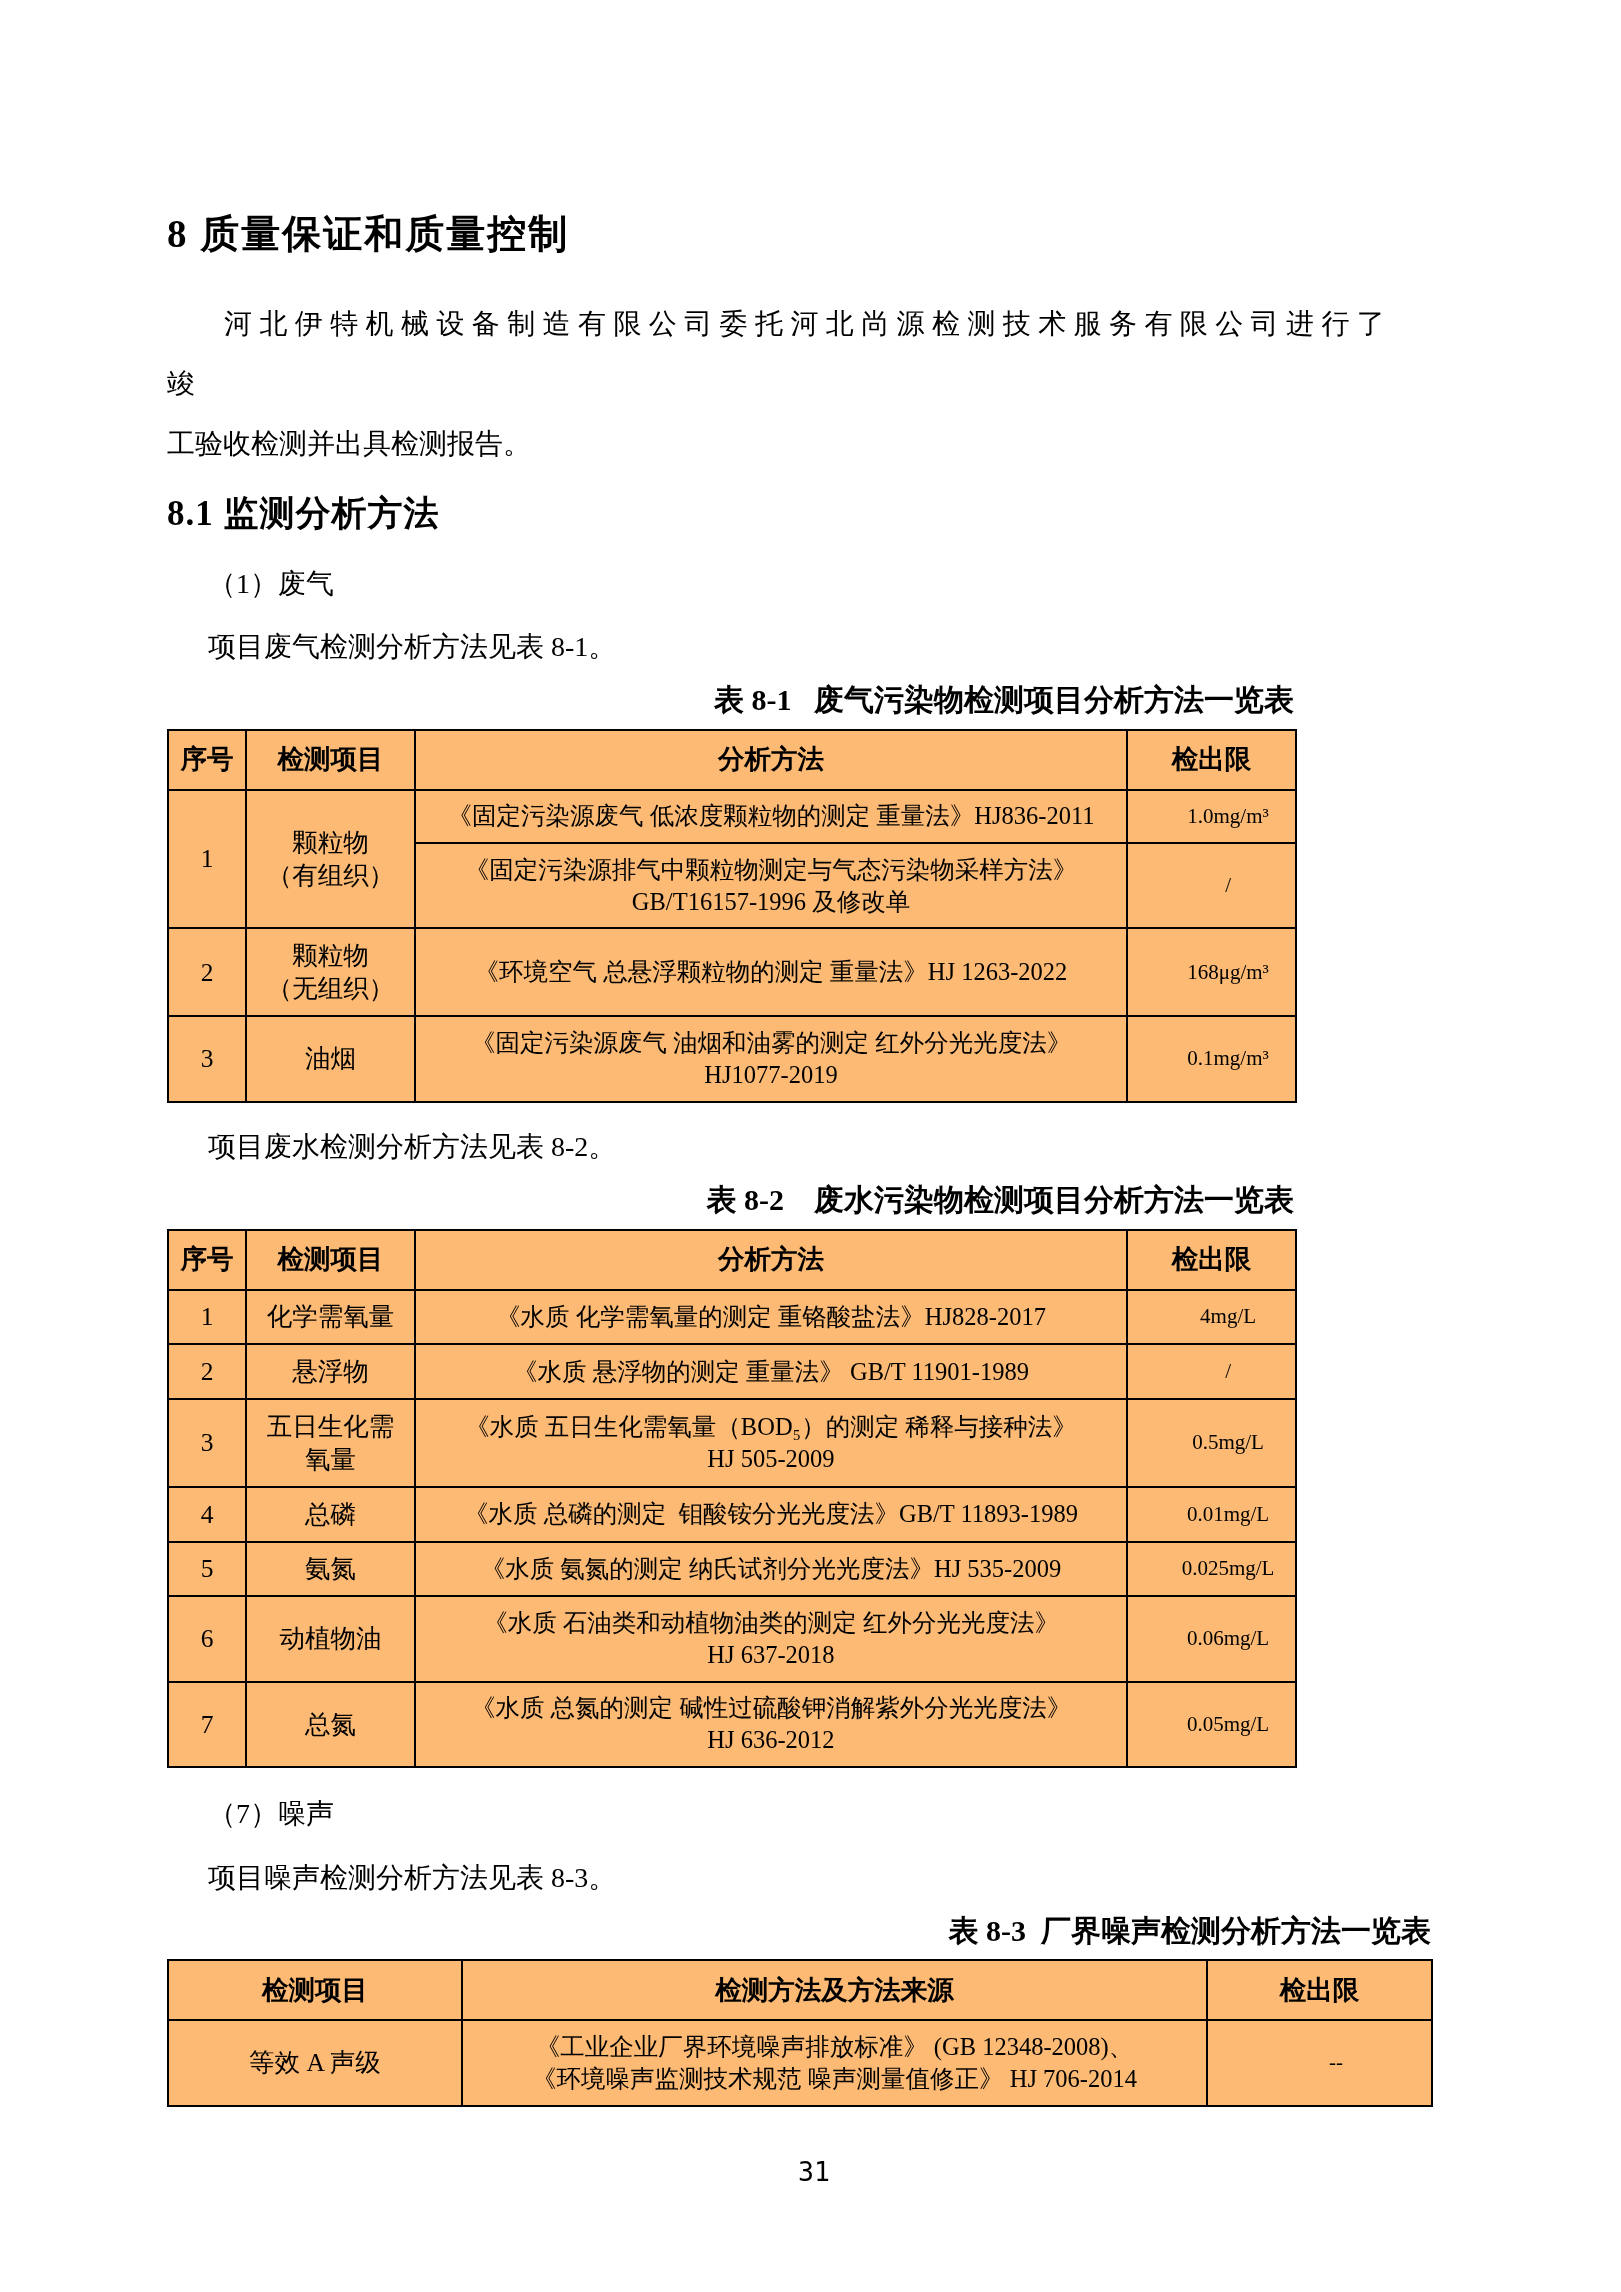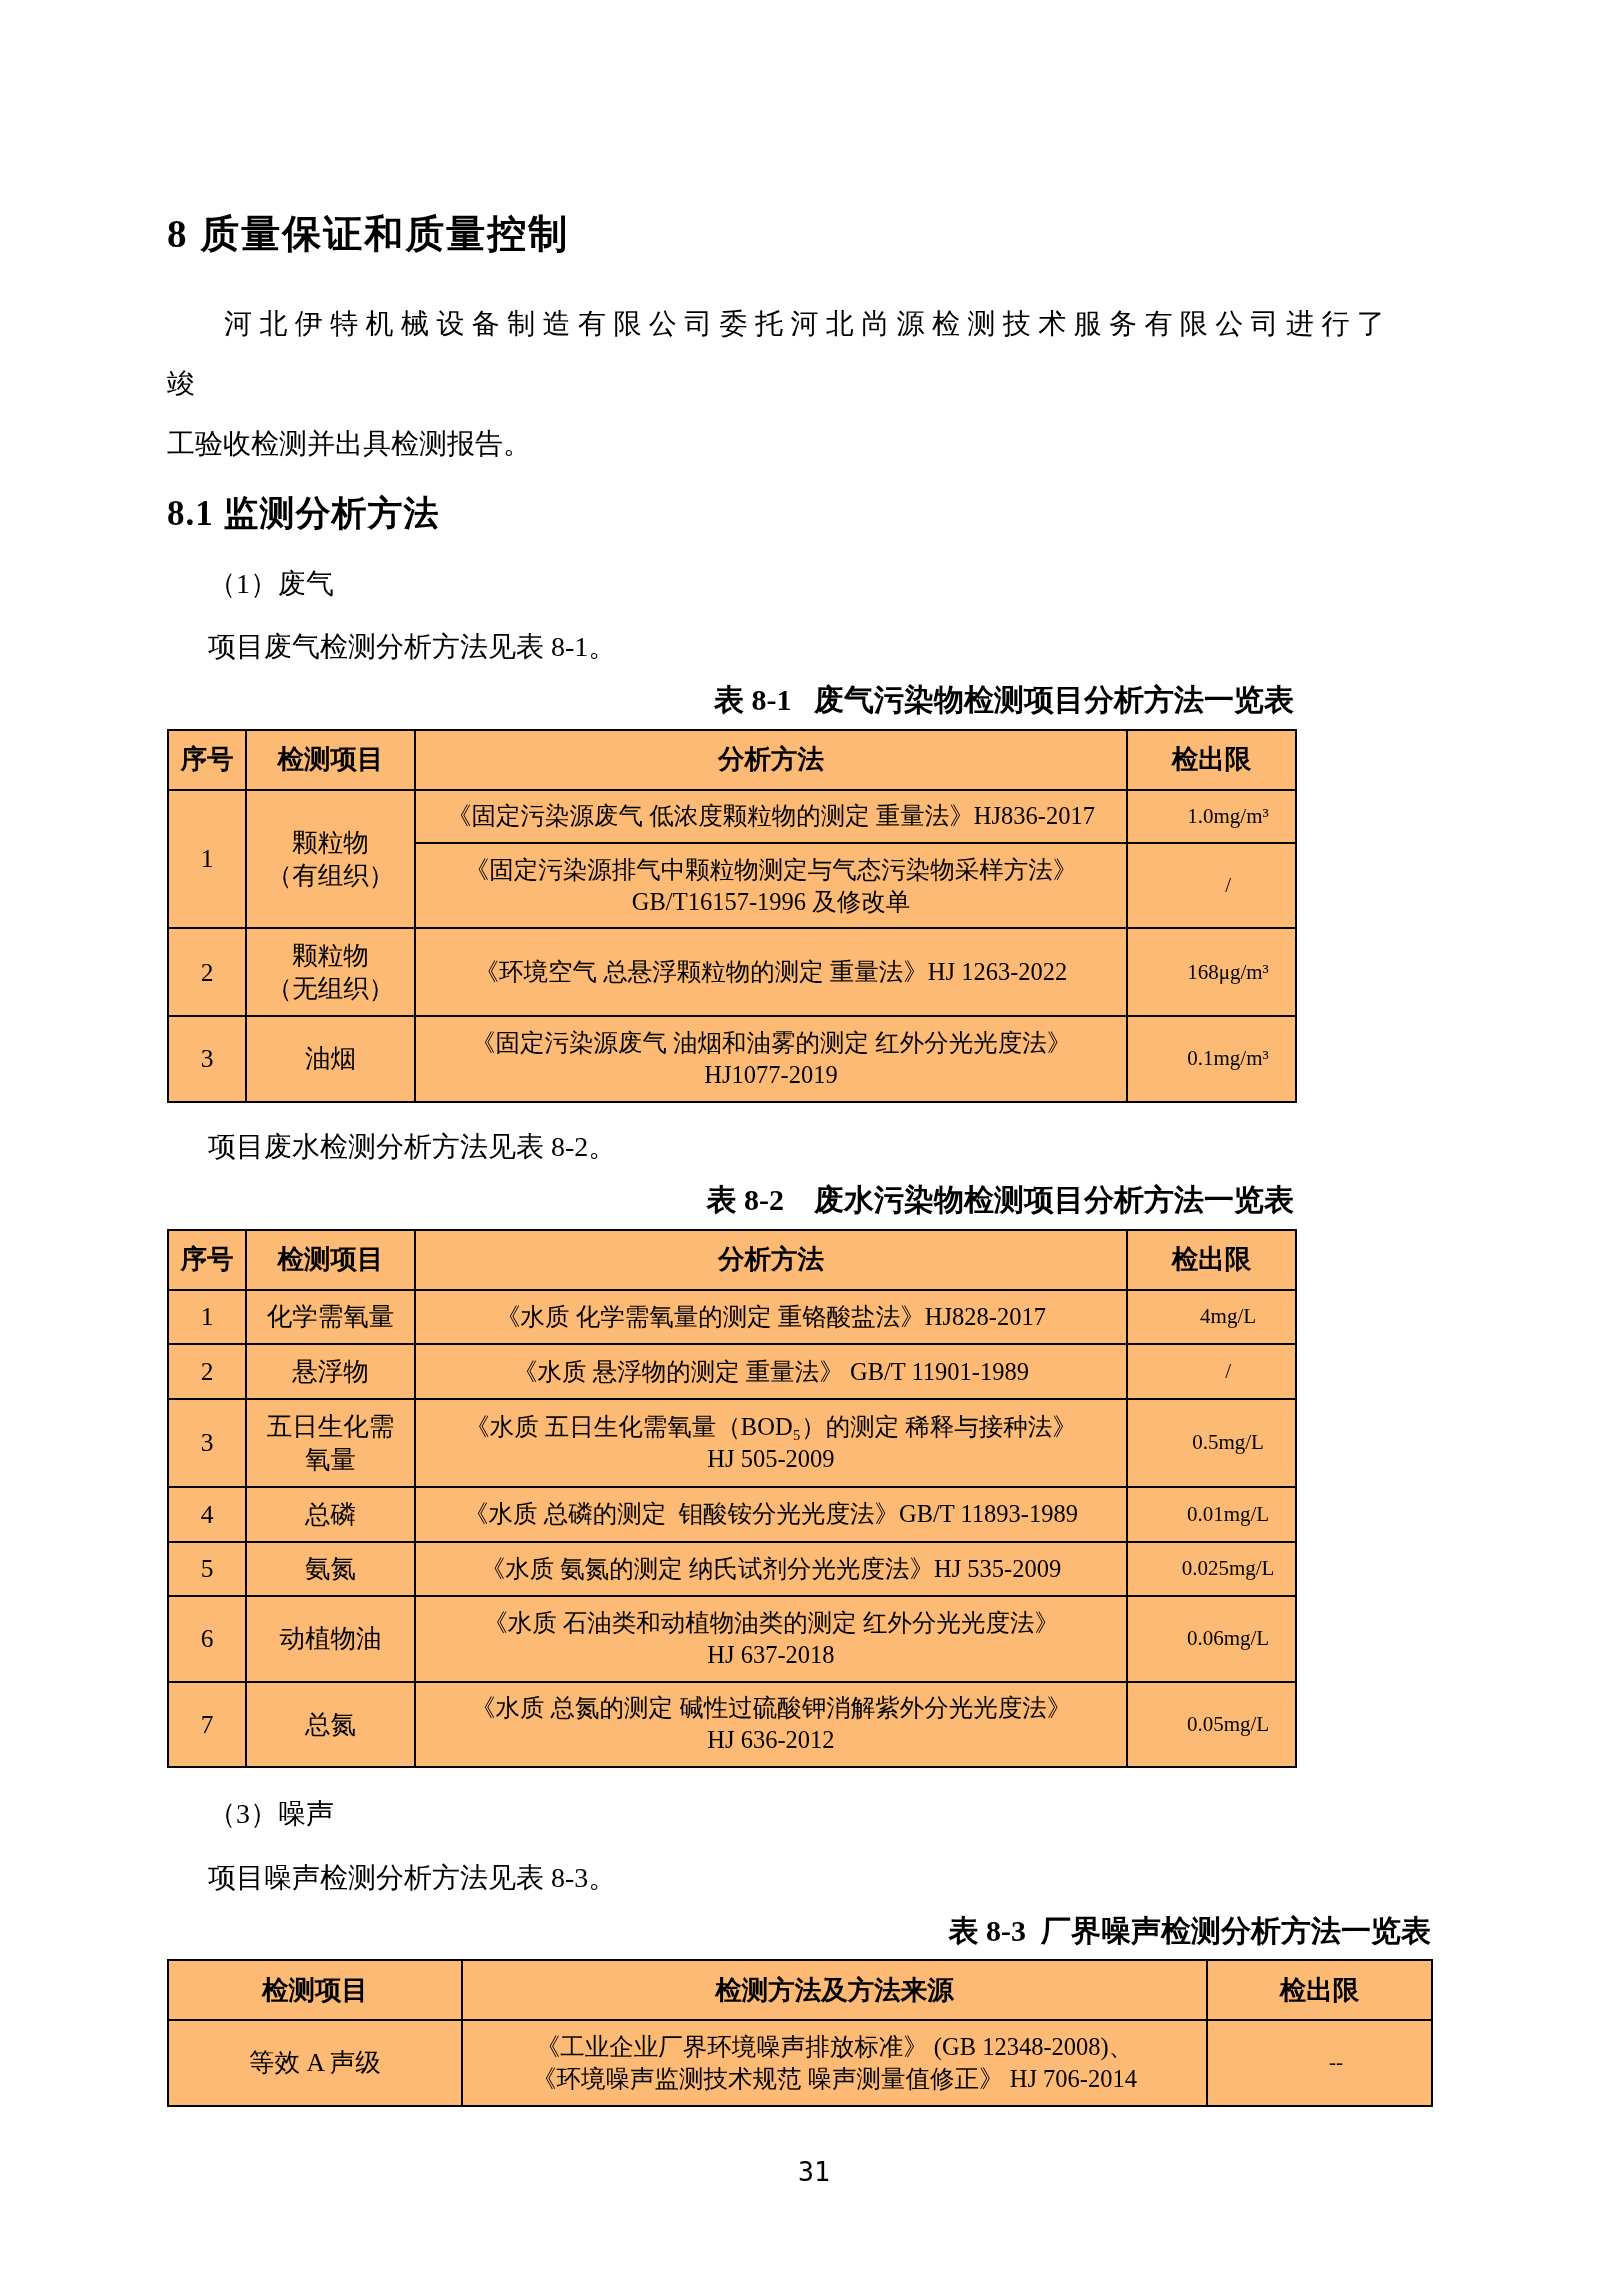--- a/index.html
+++ b/index.html
@@ -74,21 +74,21 @@
         <tr>
       <th>序号</th>
       <th>检测项目</th>
       <th>分析方法</th>
       <th>检出限</th>
     </tr>
     <tr>
       <td rowspan="2">1</td>
       <td rowspan="2" class="item">颗粒物
 （有组织）</td>
-      <td class="method">《固定污染源废气 低浓度颗粒物的测定 重量法》HJ836-2017</td>
+      <td class="method">《固定污染源废气 低浓度颗粒物的测定 重量法》HJ836-2011</td>
       <td class="limit">1.0mg/m³</td>
     </tr>
     <tr>
       <td class="method">《固定污染源排气中颗粒物测定与气态污染物采样方法》
 GB/T16157-1996 及修改单</td>
       <td class="limit">/</td>
     </tr>
     <tr>
       <td>2</td>
       <td class="item">颗粒物
@@ -165,21 +165,21 @@
     <tr>
       <td>7</td>
       <td class="item">总氮</td>
       <td class="method">《水质 总氮的测定 碱性过硫酸钾消解紫外分光光度法》
 HJ 636-2012</td>
       <td class="limit">0.05mg/L</td>
     </tr>
   </tbody>
     </table>
 
-  <p class="sub-label">（3）噪声</p>
+  <p class="sub-label">（7）噪声</p>
   <p class="lead">项目噪声检测分析方法见表 8-3。</p>
   <p class="caption cap-w3">表 8-3  厂界噪声检测分析方法一览表</p>
 
   <table class="t3">
     <colgroup>
         <col style="width:294px">
         <col style="width:745px">
         <col style="width:225px">
       </colgroup>
     <tbody>

